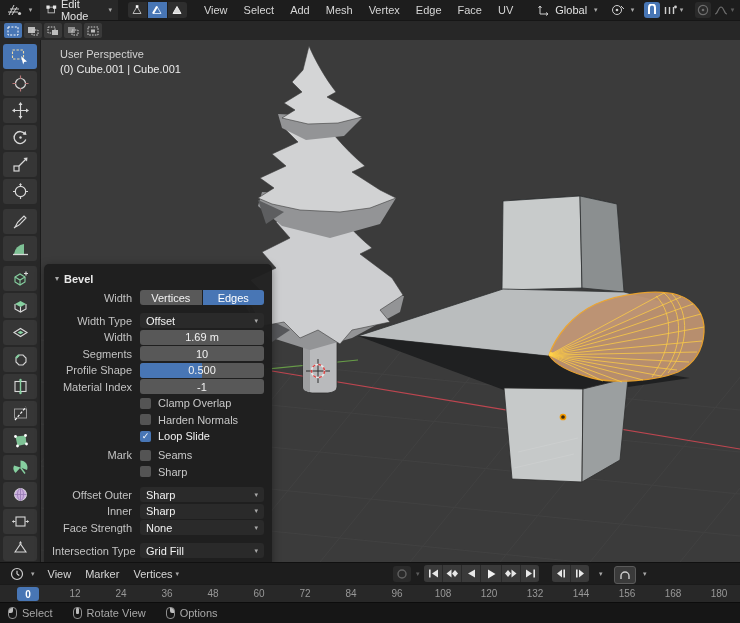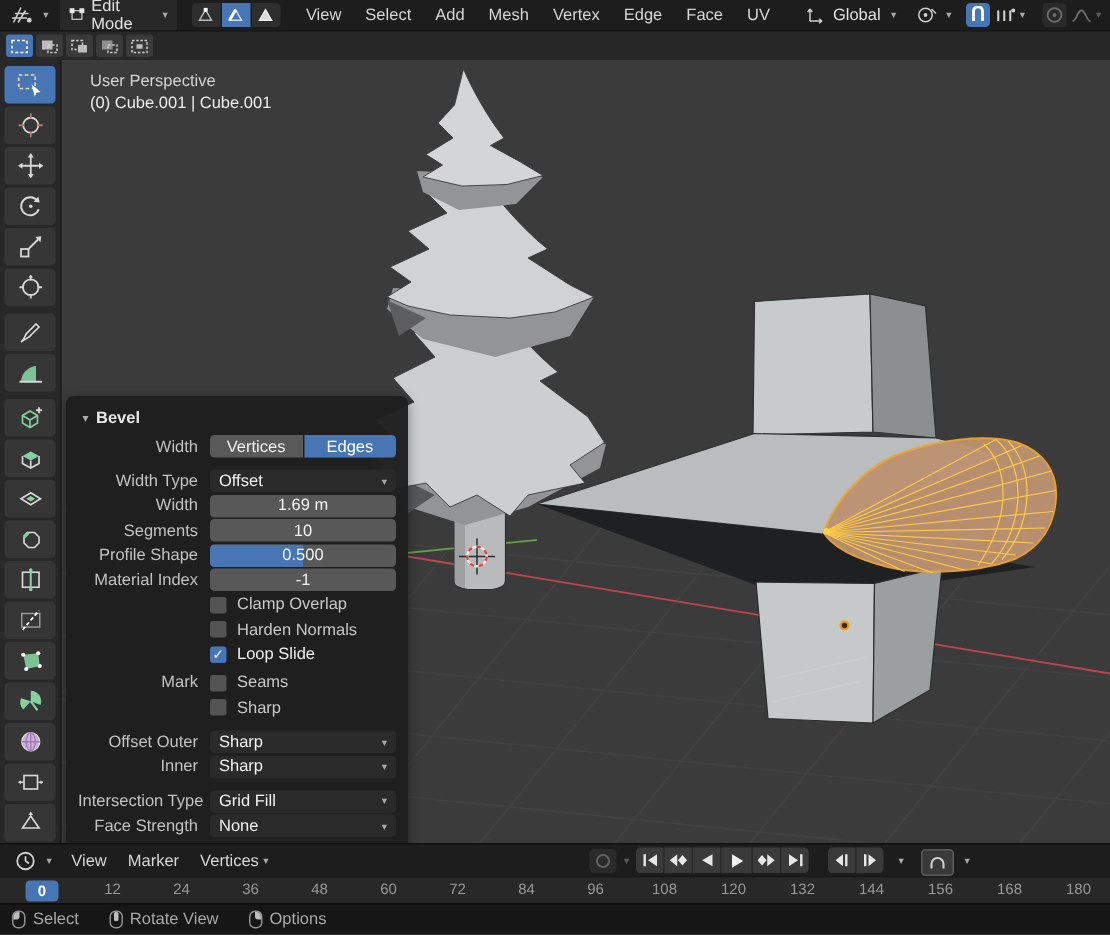--- a/index.html
+++ b/index.html
@@ -520,31 +520,31 @@
       </span>
     </div>
     <div class="prow">
       <span class="plabel">Inner</span>
       <span class="pfield dd">
         <span>Sharp</span>
         <span class="caret">▾</span>
       </span>
     </div>
 
+    <div class="prow">
+      <span class="plabel">Face Strength</span>
+      <span class="pfield dd">
+        <span>None</span>
+        <span class="caret">▾</span>
+      </span>
+    </div>
     <div class="prow gbreak">
       <span class="plabel">Intersection Type</span>
       <span class="pfield dd">
         <span>Grid Fill</span>
-        <span class="caret">▾</span>
-      </span>
-    </div>
-    <div class="prow">
-      <span class="plabel">Face Strength</span>
-      <span class="pfield dd">
-        <span>None</span>
         <span class="caret">▾</span>
       </span>
     </div>
 
     <div class="prow gbreak">
       <span class="plabel">Profile Type</span>
       <span class="ptoggle">
         <span class="seg sel">Superellipse</span>
         <span class="seg">Custom</span>
       </span>

